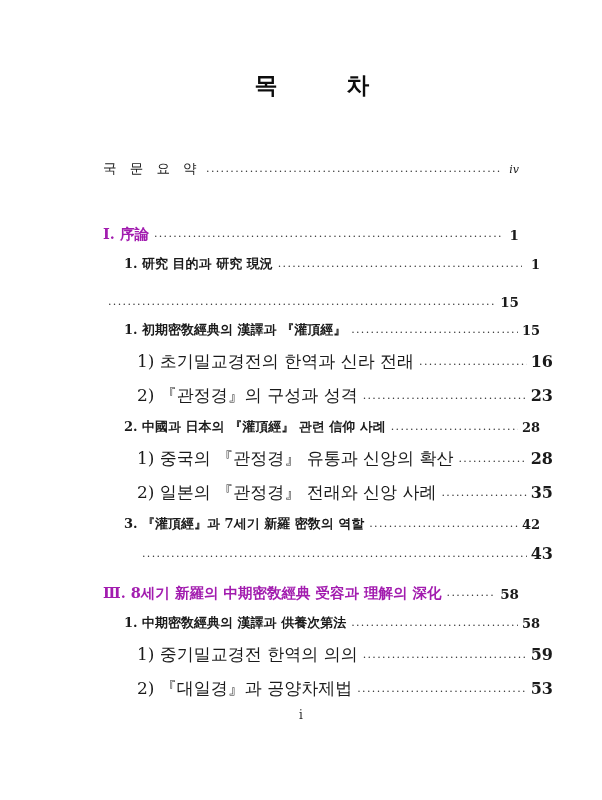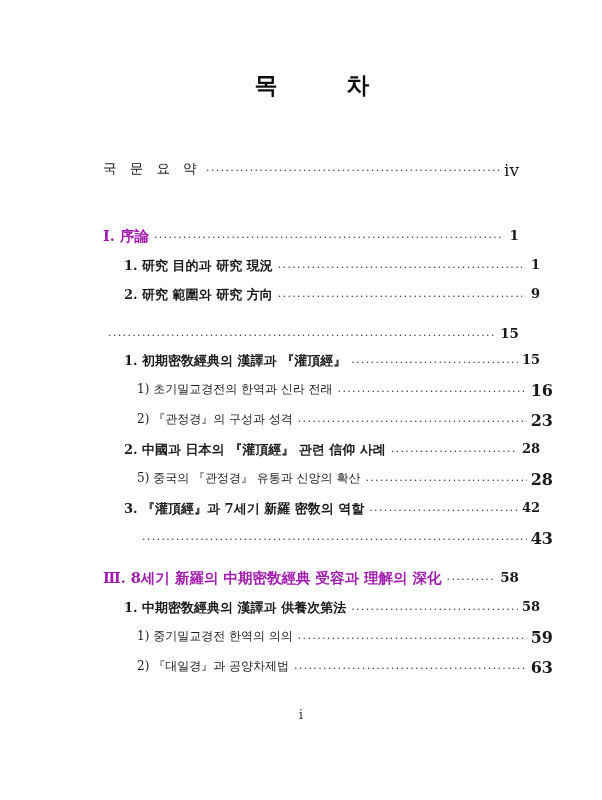--- a/index.html
+++ b/index.html
@@ -45,21 +45,21 @@
   
   .toc {
     position: absolute;
     top: 160px;
     left: 103px;
     width: 416px;
   }
 
   .row {
     display: flex;
-    align-items: flex-start;
+    align-items: center;
     width: 100%;
     white-space: nowrap;
   }
 
   .row .label {
     flex: 0 0 auto;
   }
 
   .row .leader {
     flex: 1 1 auto;
@@ -94,21 +94,22 @@
   .row.front {
     margin-bottom: 0;
   }
   .row.front .label {
     font-size: 13.5px;
     letter-spacing: 0.33em;
     font-weight: normal;
     color: #1a1a1a;
   }
   .row.front .pagenum {
-    font-size: 17px;
+    font-size: 11px;
+    font-style: italic;
   }
 
   
   .row.lv1 {
     margin-left: 0;
   }
   .row.lv1 .label {
     font-size: 14.5px;
     font-weight: bold;
     color: #a21caf;
@@ -132,21 +133,21 @@
   .row.lv2 .pagenum {
     font-size: 13px;
     font-weight: bold;
   }
 
   
   .row.lv3 {
     margin-left: 34px;
   }
   .row.lv3 .label {
-    font-size: 12px;
+    font-size: 17px;
   }
   .row.lv3 .pagenum {
     font-size: 16px;
     font-weight: bold;
   }
 
   
   .gap-after-front { height: 47px; }
   .gap-chapter     { height: 21px; }
 
@@ -184,25 +185,20 @@
       <div class="row lv1">
         <span class="label">Ⅰ. 序論</span>
         <span class="leader"></span>
         <span class="pagenum">1</span>
       </div>
       <div class="row lv2">
         <span class="label">1. 研究 目的과 研究 現況</span>
         <span class="leader"></span>
         <span class="pagenum">1</span>
       </div>
-      <div class="row lv2">
-        <span class="label">2. 研究 範圍와 研究 方向</span>
-        <span class="leader"></span>
-        <span class="pagenum">9</span>
-      </div>
       <div class="gap-chapter"></div>
       <div class="row lv1">
         <span class="leader"></span>
         <span class="pagenum">15</span>
       </div>
       <div class="row lv2">
         <span class="label">1. 初期密敎經典의 漢譯과 『灌頂經』</span>
         <span class="leader"></span>
         <span class="pagenum">15</span>
       </div>
@@ -215,23 +211,28 @@
         <span class="label">2) 『관정경』의 구성과 성격</span>
         <span class="leader"></span>
         <span class="pagenum">23</span>
       </div>
       <div class="row lv2">
         <span class="label">2. 中國과 日本의 『灌頂經』 관련 信仰 사례</span>
         <span class="leader"></span>
         <span class="pagenum">28</span>
       </div>
       <div class="row lv3">
-        <span class="label">5) 중국의 『관정경』 유통과 신앙의 확산</span>
+        <span class="label">1) 중국의 『관정경』 유통과 신앙의 확산</span>
         <span class="leader"></span>
         <span class="pagenum">28</span>
+      </div>
+      <div class="row lv3">
+        <span class="label">2) 일본의 『관정경』 전래와 신앙 사례</span>
+        <span class="leader"></span>
+        <span class="pagenum">35</span>
       </div>
       <div class="row lv2">
         <span class="label">3. 『灌頂經』과 7세기 新羅 密敎의 역할</span>
         <span class="leader"></span>
         <span class="pagenum">42</span>
       </div>
       <div class="row lv3">
         <span class="leader"></span>
         <span class="pagenum">43</span>
       </div>
@@ -247,19 +248,19 @@
         <span class="pagenum">58</span>
       </div>
       <div class="row lv3">
         <span class="label">1) 중기밀교경전 한역의 의의</span>
         <span class="leader"></span>
         <span class="pagenum">59</span>
       </div>
       <div class="row lv3">
         <span class="label">2) 『대일경』과 공양차제법</span>
         <span class="leader"></span>
-        <span class="pagenum">63</span>
+        <span class="pagenum">53</span>
       </div>
     </div>
 
   <div class="folio">i</div>
 
 </div>
 
 </body></html>

